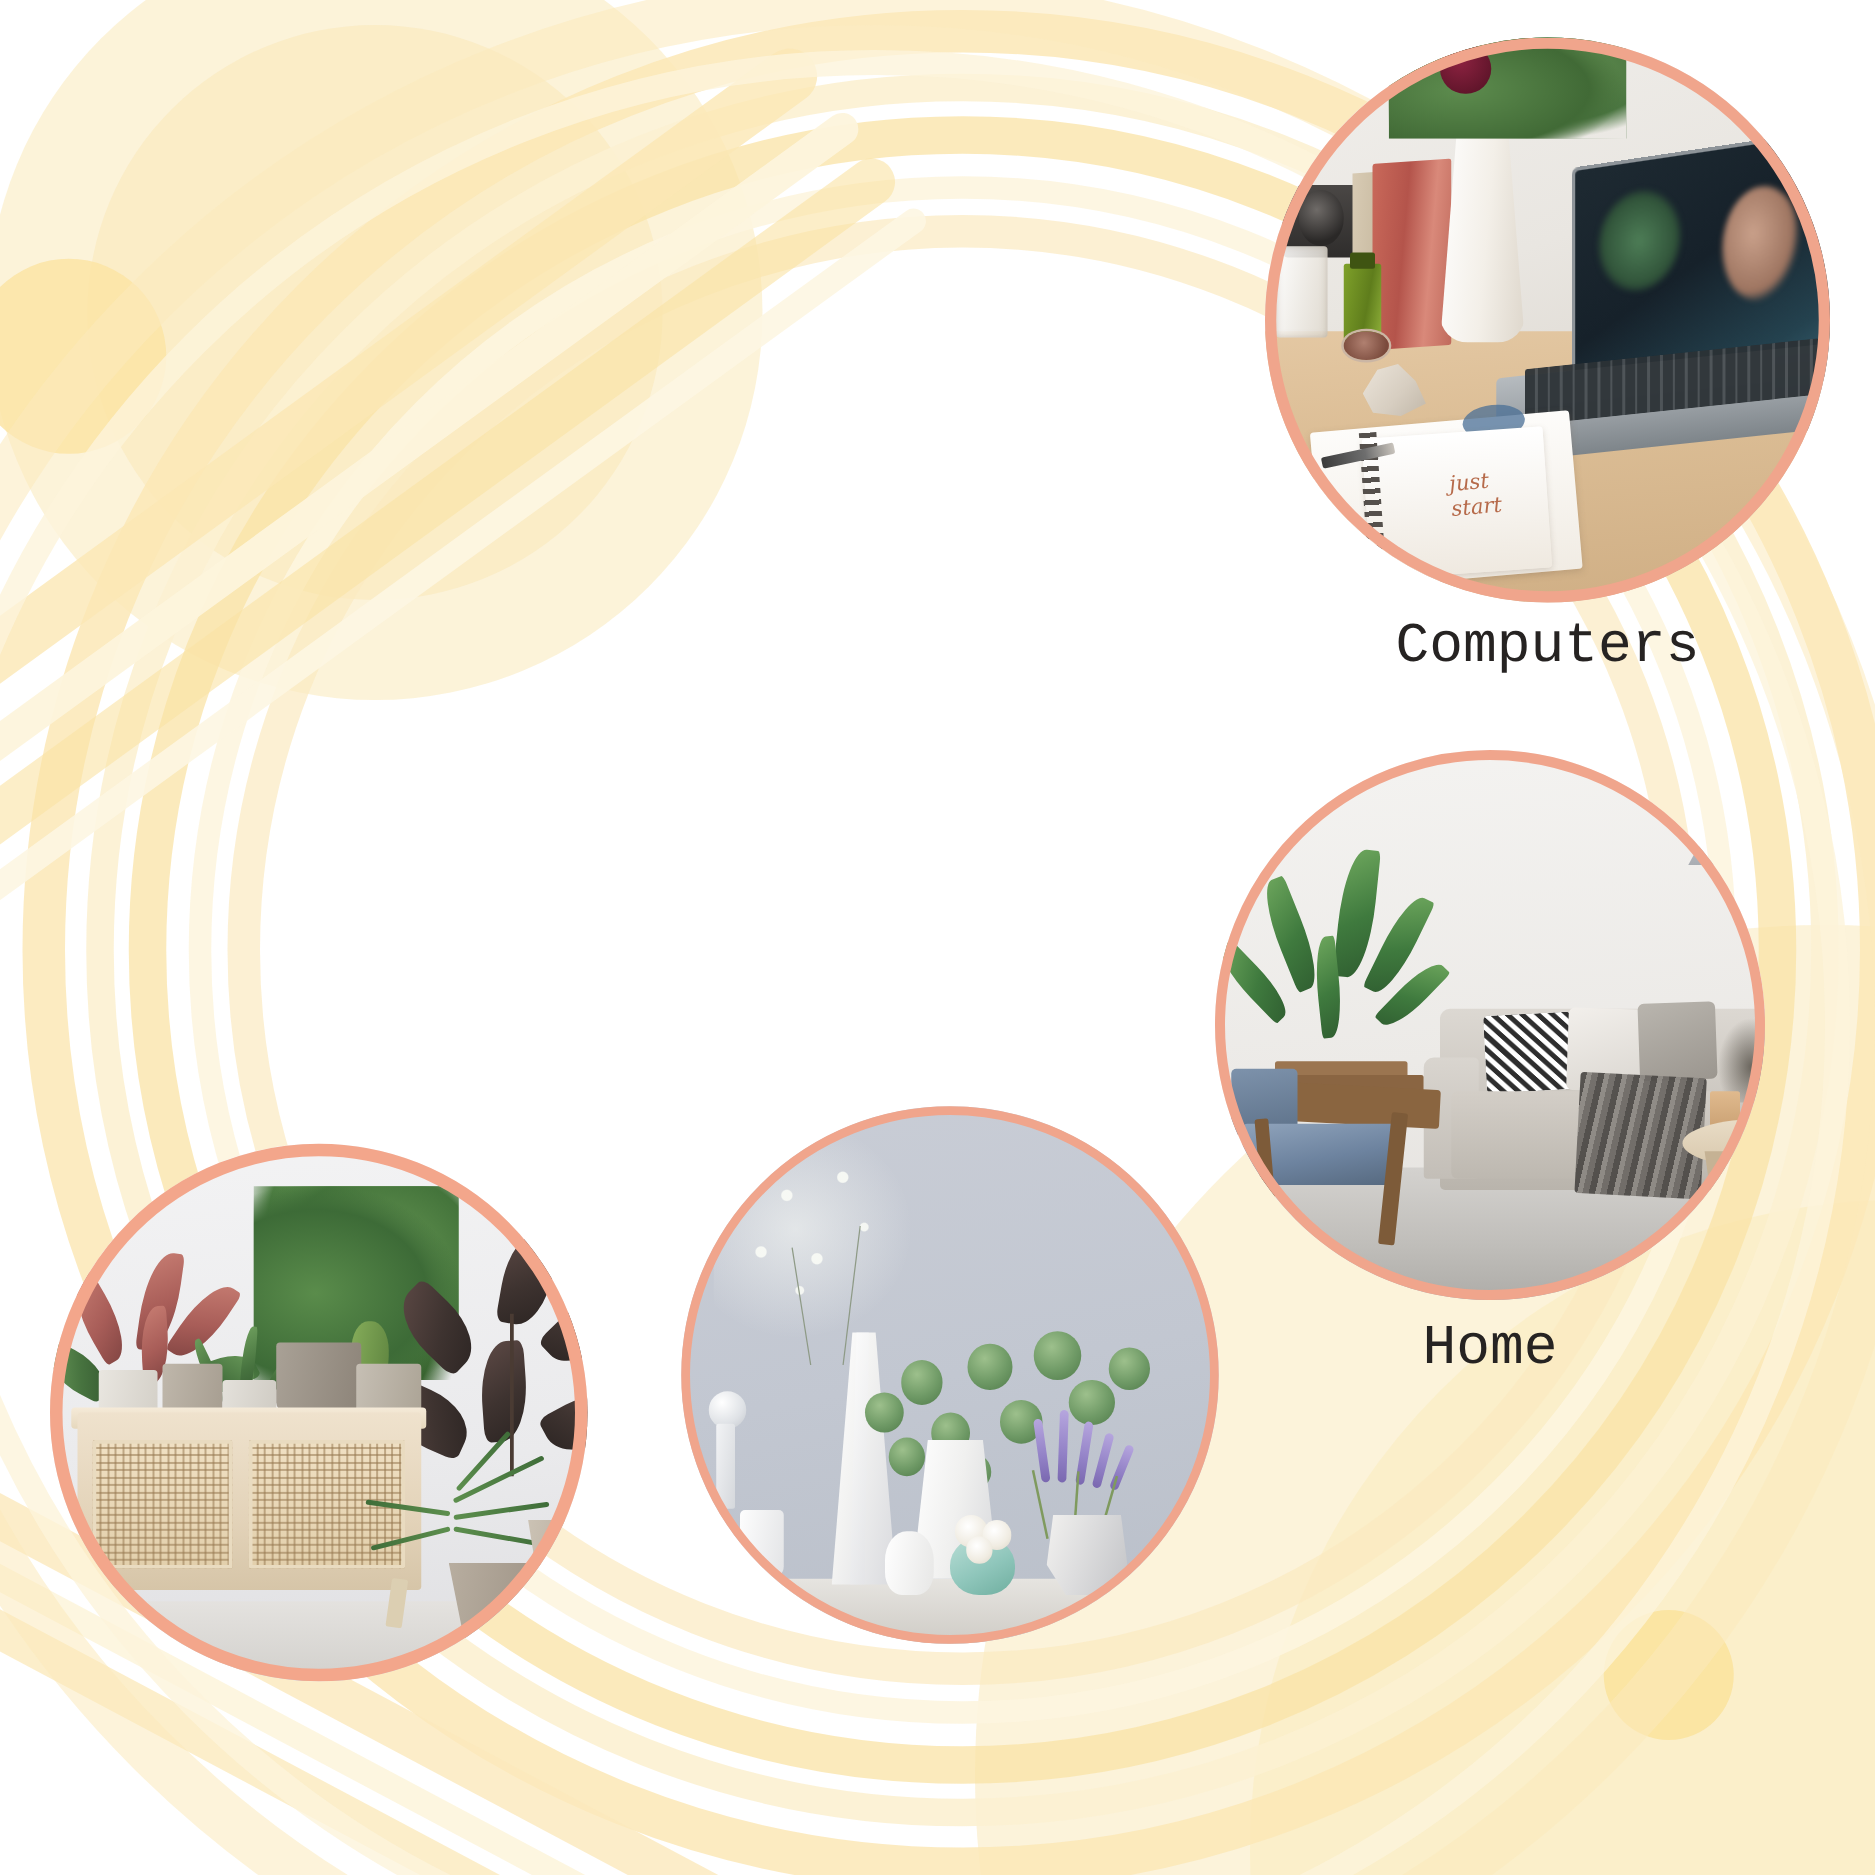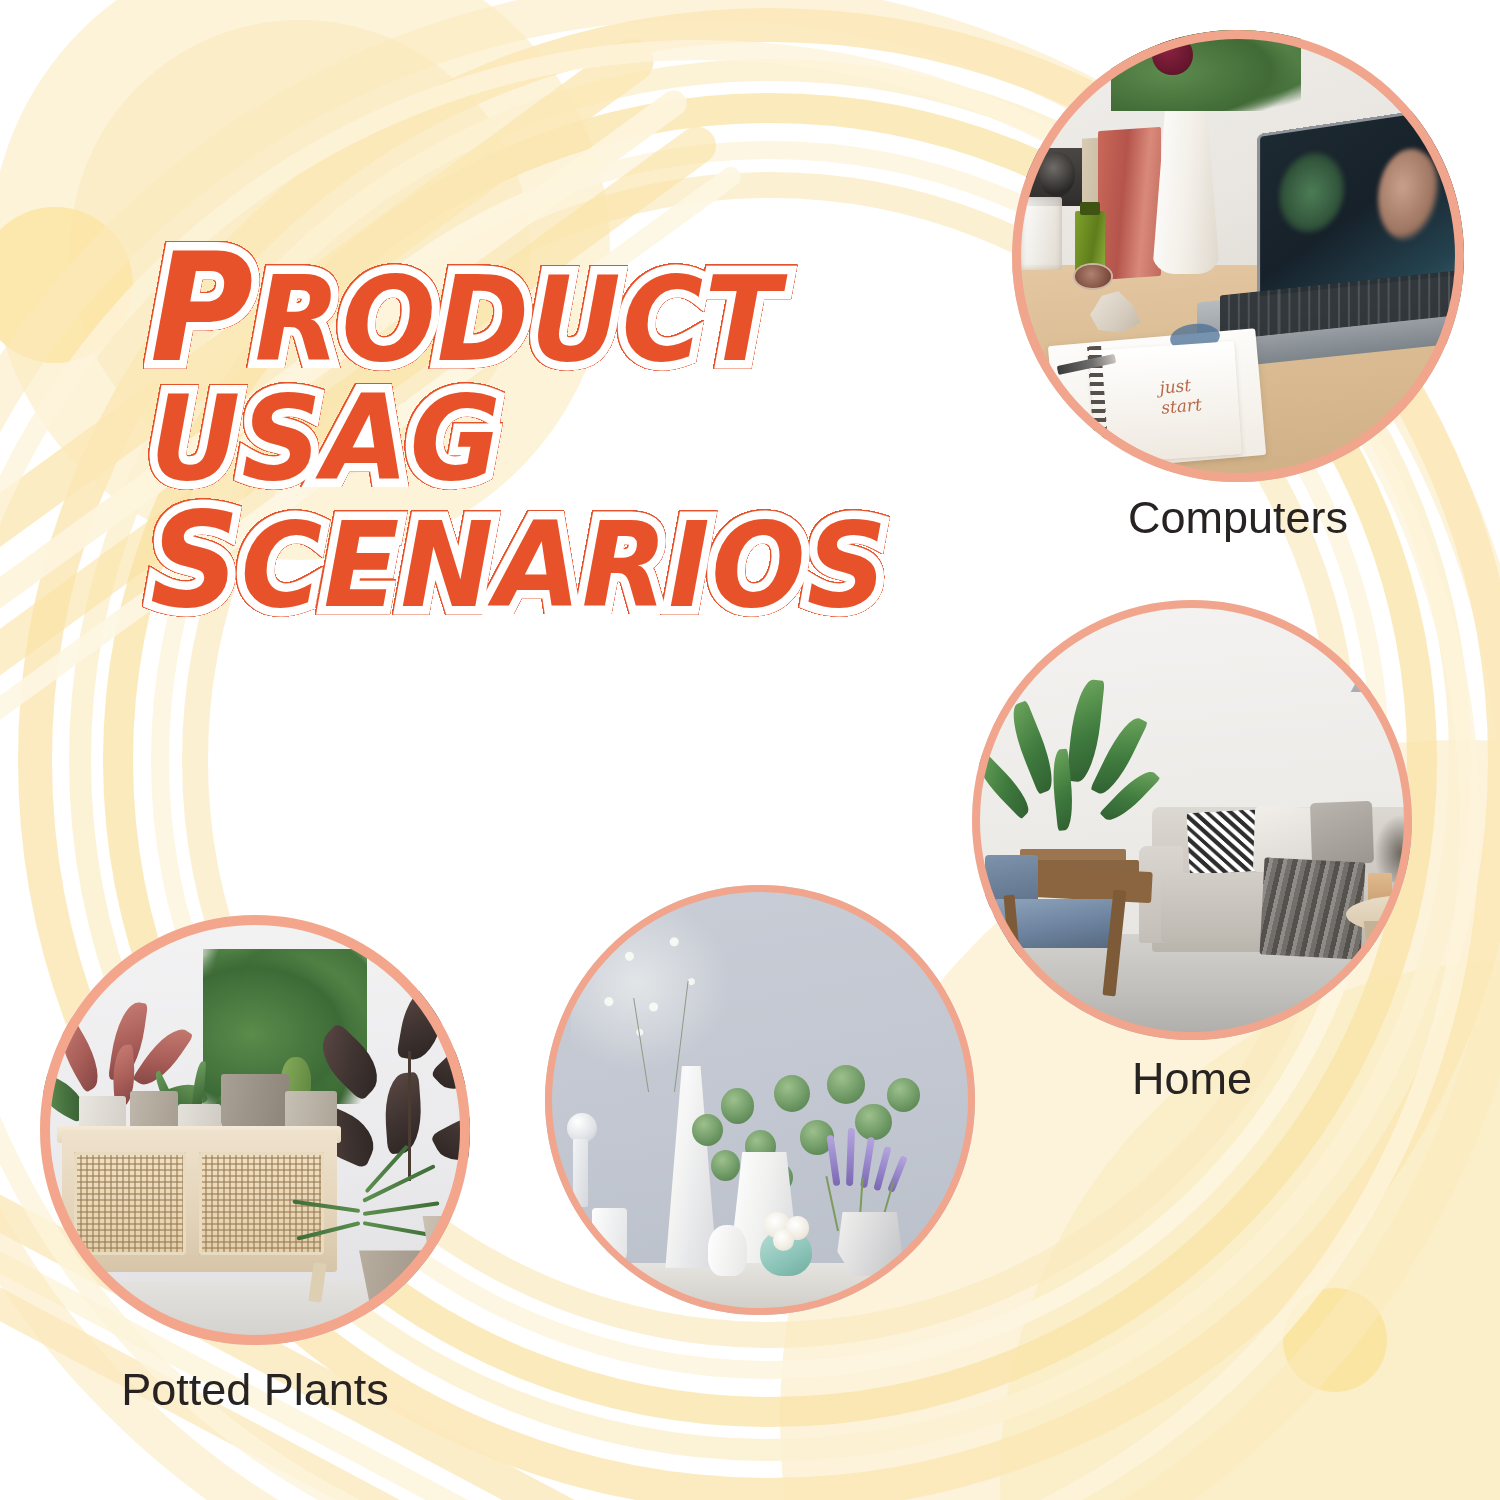--- a/index.html
+++ b/index.html
@@ -39,21 +39,21 @@
 
   
   .scene{
     position:absolute;border-radius:50%;overflow:hidden;
     box-sizing:border-box;background:#fff;
   }
   .ring{position:absolute;border-radius:50%;box-sizing:border-box;pointer-events:none;}
 
   .caption{
     position:absolute;text-align:center;color:#262322;
-    font-family:Liberation Sans, sans-serif;
+    font-family:Liberation Mono, monospace;
     font-weight:400;white-space:nowrap;
   }
 
   
   #sc-computers{left:1012px;top:30px;width:452px;height:452px;}
   #rg-computers{left:1012px;top:30px;width:452px;height:452px;border:9px solid #F0A58C;}
   .cmp-wall{position:absolute;left:0;top:0;width:100%;height:54%;
     background:linear-gradient(160deg,#f1efec 0%,#e9e6e1 60%,#ded9d2 100%);}
   .cmp-desk{position:absolute;left:0;top:52%;width:100%;height:48%;
     background:linear-gradient(175deg,#e4c8a3 0%,#dcbe96 35%,#cfae84 100%);}
@@ -307,25 +307,20 @@
         </g>
 
         <g fill="none">
           <circle cx="700" cy="820" r="820" stroke="#FBE9BB" stroke-width="40" opacity="0.55"></circle>
           <circle cx="700" cy="820" r="770" stroke="#FDF4DB" stroke-width="20" opacity="0.8"></circle>
         </g>
       </g>
     </svg>
   </div>
 
-  <div class="title-block">
-    <span class="tline l1"><span class="cap">P</span><span>RODUCT</span></span>
-    <span class="tline l2">USAG</span>
-    <span class="tline l3"><span class="cap">S</span><span>CENARIOS</span></span>
-  </div>
 
   <div class="scene" id="sc-computers">
     <div class="cmp-wall"></div>
     <div class="cmp-desk"></div>
     <div class="cmp-cam"></div>
     <div class="cmp-camlens"></div>
     <div class="cmp-book2"></div>
     <div class="cmp-books"></div>
     <div class="cmp-vase"></div>
     <div class="cmp-flowers"></div>
@@ -484,15 +479,14 @@
       <div class="pp-pleaf" style="left:42%;top:32%;width:50%;transform:rotate(-8deg);"></div>
       <div class="pp-pleaf" style="left:42%;top:40%;width:48%;transform:rotate(10deg);"></div>
       <div class="pp-pleaf" style="left:40%;top:30%;width:44%;transform:rotate(188deg);"></div>
       <div class="pp-pleaf" style="left:40%;top:40%;width:42%;transform:rotate(166deg);"></div>
       <div class="pp-pleaf" style="left:44%;top:14%;width:40%;transform:rotate(-48deg);"></div>
     </div>
     <div class="pp-pot" style="left:73%;top:78%;width:20%;height:14%;background:linear-gradient(100deg,#b9afa1 0%,#9c9184 100%);clip-path:polygon(6% 0,94% 0,80% 100%,20% 100%);"></div>
     <div class="pp-pot" style="left:88%;top:70%;width:16%;height:12%;background:linear-gradient(100deg,#cdc4b6 0%,#ada395 100%);clip-path:polygon(6% 0,94% 0,82% 100%,18% 100%);"></div>
   </div>
   <div class="ring" id="rg-potted"></div>
-  <div class="caption" style="left:40px;top:1364px;width:430px;font-size:45px;">Potted Plants</div>
 
 </div>
 
 </body></html>

